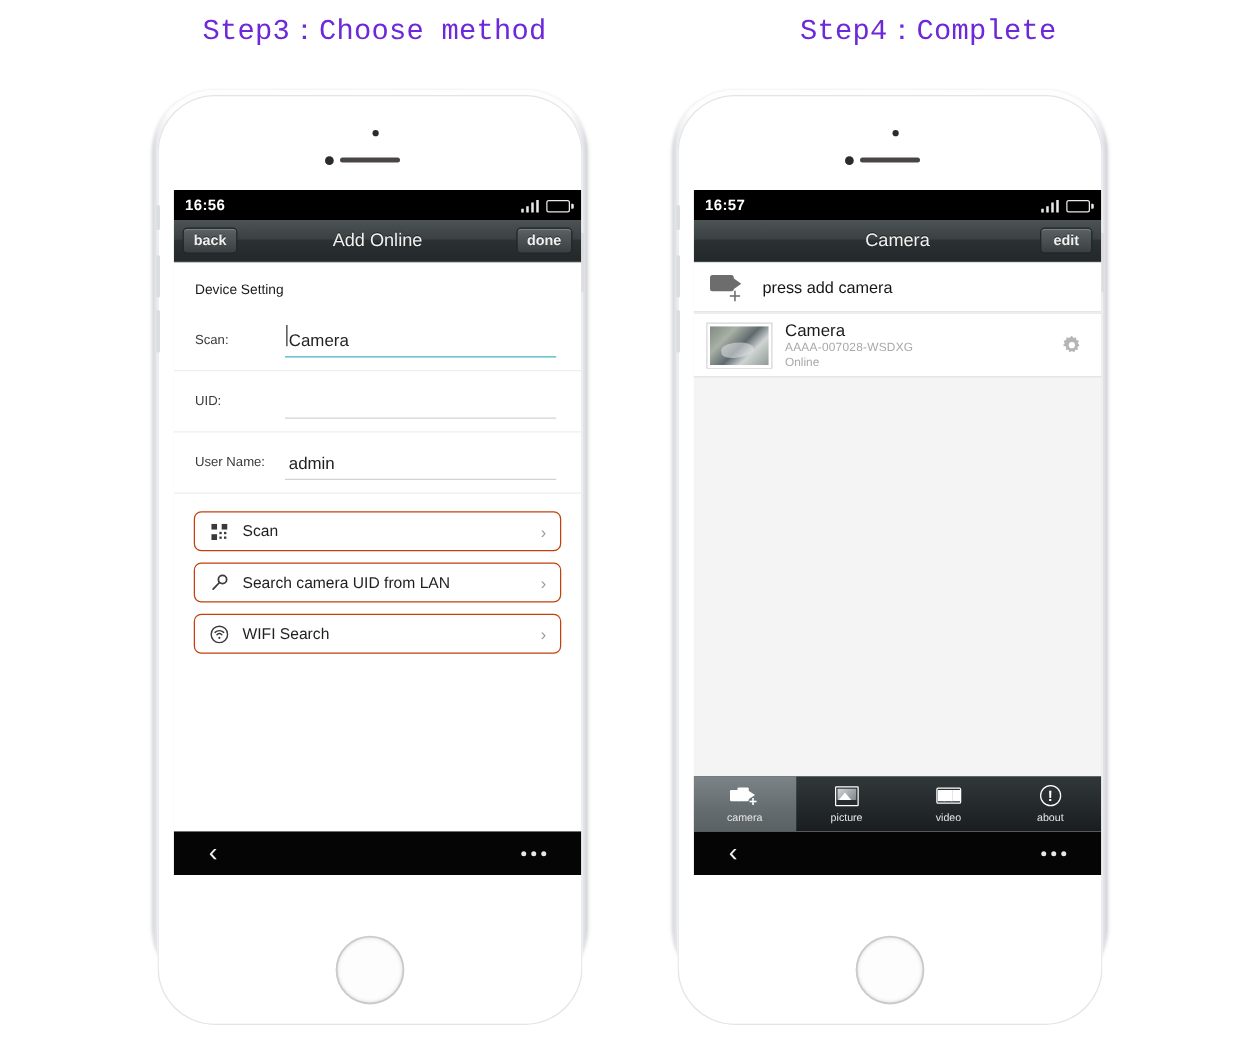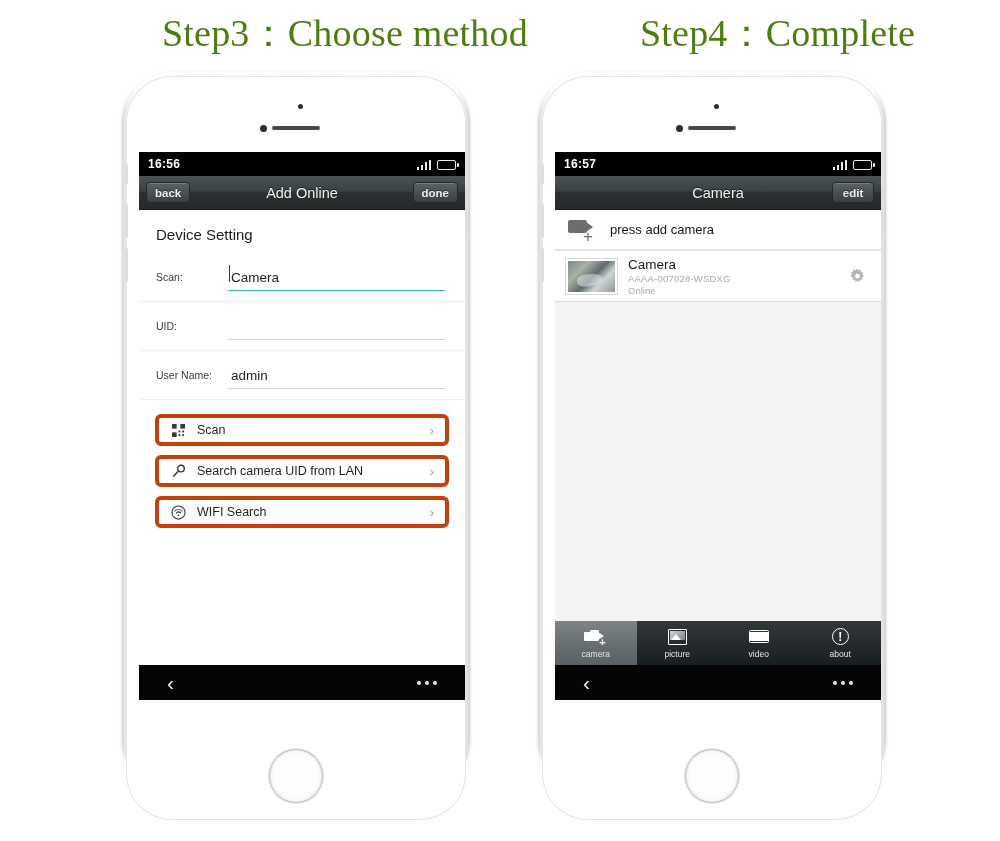--- a/index.html
+++ b/index.html
@@ -12,23 +12,23 @@
     height: 841px;
     position: relative;
     font-family: "Liberation Sans", sans-serif;
     overflow: hidden;
   }
 
   
   .step-title {
     position: absolute;
     top: 8px;
-    font-size: 38px;
-    color: #4d7c0f;
-    font-family: Liberation Serif, serif;
+    font-size: 23px;
+    color: #6d28d9;
+    font-family: Liberation Mono, monospace;
     white-space: nowrap;
     letter-spacing: 0.2px;
   }
   #step3-title { left: 162px; }
   #step4-title { left: 606px; margin-left: 34px; }
 
   
   .phone {
     position: absolute;
     top: 72px;
@@ -219,21 +219,21 @@
   .nav-btn.back-btn { border-radius: 4px 4px 4px 4px; }
 
   
   .form-body {
     background: #ffffff;
     height: 455px;
     position: relative;
     overflow: hidden;
   }
   .section-title {
-    font-size: 15px;
+    font-size: 11px;
     color: #1b1b1b;
     padding: 16px 0 10px 17px;
   }
   .form-row {
     display: flex;
     align-items: center;
     height: 49px;
     border-bottom: 1px solid #eeeeee;
     padding-left: 17px;
     box-sizing: border-box;
@@ -273,21 +273,21 @@
     width: 1px; height: 17px;
     background: #333333;
   }
 
   
   .methods {
     padding: 14px 16px 0 16px;
   }
   .method-btn {
     height: 32px;
-    border: 4px solid #c2410c;
+    border: 1px solid #c2410c;
     border-radius: 6px;
     background: #ffffff;
     display: flex;
     align-items: center;
     padding: 0 11px;
     margin-bottom: 9px;
     box-sizing: border-box;
   }
   .method-icon {
     width: 17px;

